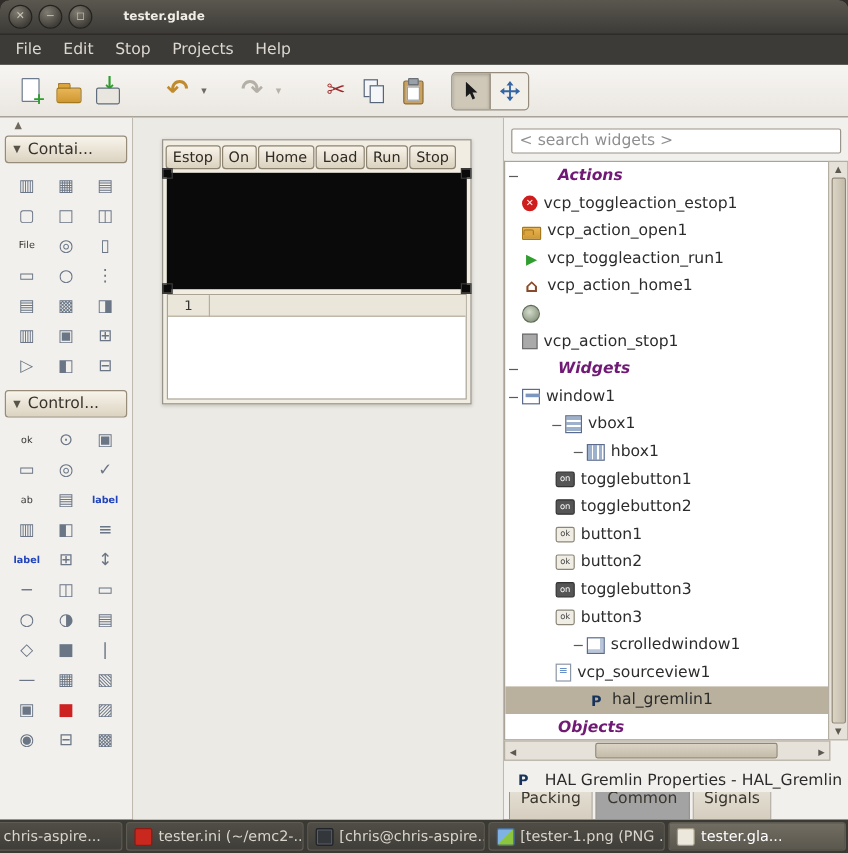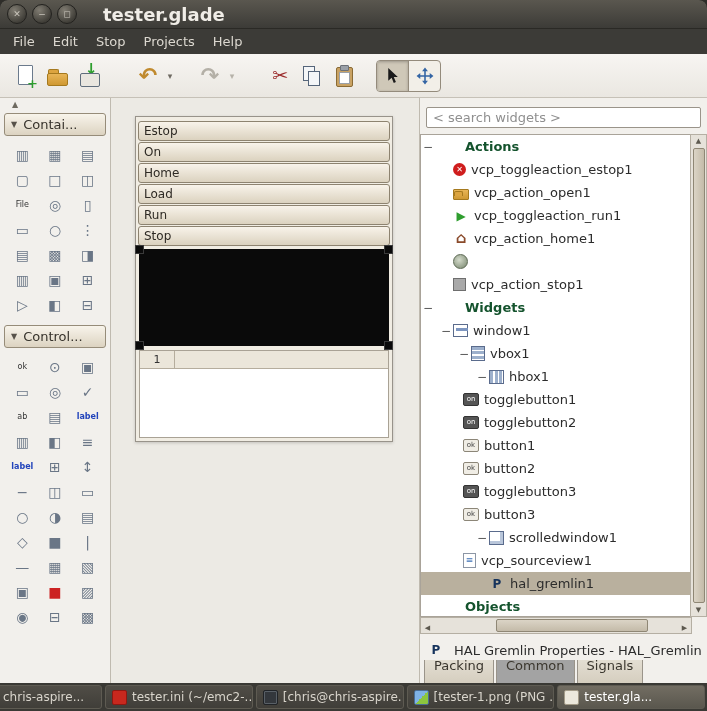--- a/index.html
+++ b/index.html
@@ -8,21 +8,21 @@
     background:#2e2d29;
     font-family:"DejaVu Sans","Liberation Sans",sans-serif;
     font-size:13px;color:#222;
   }
   .window{display:flex;flex-direction:column;width:707px;height:711px;border-radius:8px 8px 0 0;overflow:hidden;}
 
   
   .titlebar{flex:none;height:28px;background:linear-gradient(#5a574f,#3c3b37);display:flex;align-items:center;border-radius:8px 8px 0 0;border-bottom:1px solid #2a2925;}
   .winbtns{display:flex;gap:5px;margin-left:7px;}
   .wbtn{width:18px;height:18px;border-radius:50%;background:radial-gradient(circle at 35% 30%,#807c72,#403e38 72%);border:1px solid #23221f;display:flex;align-items:center;justify-content:center;color:#cac6bc;font-size:9px;line-height:1;}
-  .wtitle{color:#f0ede7;font-weight:bold;margin-left:26px;font-size:18px;}
+  .wtitle{color:#f0ede7;font-weight:bold;margin-left:26px;font-size:10px;}
 
   
   .menubar{flex:none;height:25px;background:#3c3b37;display:flex;align-items:center;padding-left:4px;}
   .menu-item{color:#dcd8d0;padding:3px 9px;font-size:13px;cursor:default;}
 
   
   .toolbar{flex:none;height:43px;background:linear-gradient(#f7f5f2,#eae7e1);border-bottom:1px solid #c6c1b7;display:flex;align-items:center;padding-left:10px;}
   .tbtn{width:32px;height:32px;display:flex;align-items:center;justify-content:center;position:relative;}
   .gap1{width:18px;}.gap2{width:26px;}
   .drop{width:12px;height:32px;display:flex;align-items:center;justify-content:center;}
@@ -64,21 +64,21 @@
   .pgrid{display:grid;grid-template-columns:repeat(3,1fr);row-gap:8px;padding:8px 6px 10px 6px;justify-items:center;flex:none;}
   .pcell{width:22px;height:17px;display:flex;align-items:center;justify-content:center;}
   .pg{font-size:14px;line-height:1;color:#6a7686;}
   .c-blue{font-size:8px;color:#2244bb;font-weight:bold;}
   .c-txt{font-size:8px;color:#333;}
   .c-red{color:#cc2222;}
 
   
   .canvas{flex:1;min-width:0;position:relative;background:#eceae4;}
   .dwin{position:absolute;left:24px;top:18px;width:256px;border:1px solid #98938a;background:#f1ede3;box-shadow:0 1px 3px rgba(0,0,0,.18);}
-  .dtoolbar{display:flex;gap:1px;padding:4px 2px 3px 2px;flex-direction:column;}
+  .dtoolbar{display:flex;gap:1px;padding:4px 2px 3px 2px;}
   .dbtn{background:linear-gradient(#f8f3ea,#dbd2bf);border:1px solid #8d8370;border-radius:3px;font-size:12px;padding:2px 5px;color:#2e2a24;white-space:nowrap;}
   .dblack{position:relative;margin:0 3px;height:97px;background:#0a0a0a;}
   .handle{position:absolute;width:7px;height:7px;background:#0a0a0a;outline:1px solid #3a3a3a;}
   .h-tl{left:-3px;top:-3px;}.h-tr{right:-3px;top:-3px;}.h-bl{left:-3px;bottom:-3px;}.h-br{right:-3px;bottom:-3px;}
   .dgremlin{margin:4px 3px 3px 3px;background:#fff;border:1px solid #a9a295;height:86px;}
   .ghead{display:flex;height:18px;}
   .gnum{width:34px;background:#ebe6da;border-right:1px solid #b5ad9d;border-bottom:1px solid #b5ad9d;display:flex;align-items:center;justify-content:center;font-size:11px;color:#333;}
   .gfill{flex:1;background:#ebe6da;border-bottom:1px solid #b5ad9d;}
 
   
@@ -96,23 +96,23 @@
   .hsbrow{flex:none;height:15px;margin-right:15px;background:#e6e2da;border:1px solid #b5afa3;display:flex;align-items:center;}
   .harrl::after{content:"◀";font-size:7px;color:#5d594f;}
   .harrr::after{content:"▶";font-size:7px;color:#5d594f;}
   .harrl,.harrr{width:13px;text-align:center;flex:none;}
   .htrough{flex:1;position:relative;height:100%;}
   .hthumb{position:absolute;left:62px;top:1px;width:150px;height:11px;background:linear-gradient(#dbd4c6,#c4bba9);border:1px solid #8f8775;border-radius:2px;}
 
   .trow{display:flex;align-items:center;height:23px;font-size:13px;color:#2c2c2c;white-space:nowrap;}
   .texp{width:14px;flex:none;text-align:center;color:#5a5a5a;font-size:12px;}
   .tlabel{margin-left:1px;}
-  .trow.header .tlabel{font-weight:bold;margin-left:30px;color:#14532d;}
+  .trow.header .tlabel{font-weight:bold;margin-left:30px;color:#701a75;font-style:italic;}
   .trow.selected{background:#b9b09e;}
-  .d1{padding-left:18px;}.d2{padding-left:36px;}.d3{padding-left:54px;}.d4{padding-left:28px;}
+  .d1{}.d2{padding-left:36px;}.d3{padding-left:54px;}.d4{padding-left:28px;}
 
   .ticon{width:16px;height:16px;flex:none;margin-right:4px;position:relative;display:inline-flex;align-items:center;justify-content:center;font-size:11px;line-height:1;}
   .i-none{width:0;margin-right:0;visibility:hidden;}
   .i-estop{width:13px;height:13px;background:#cf1d1d;border-radius:50%;}
   .i-estop::before{content:"✕";color:#fff;font-size:8px;font-weight:bold;}
   .i-folder{width:14px;height:9px;background:linear-gradient(#e8b557,#cf9832);border:1px solid #a5791e;border-radius:1px;margin-top:4px;}
   .i-folder::before{content:"";position:absolute;top:1px;left:0;width:7px;height:4px;background:#dca43f;border:1px solid #a5791e;border-bottom:none;border-radius:2px 2px 0 0;}
   .i-play::before{content:"▶";color:#2f9e2f;font-size:12px;}
   .i-home::before{content:"⌂";color:#8a4a2a;font-size:15px;font-weight:bold;}
   .i-power{width:13px;height:13px;border-radius:50%;background:radial-gradient(circle at 40% 38%,#d4dbcb,#76846c);border:1px solid #5d6a54;}

